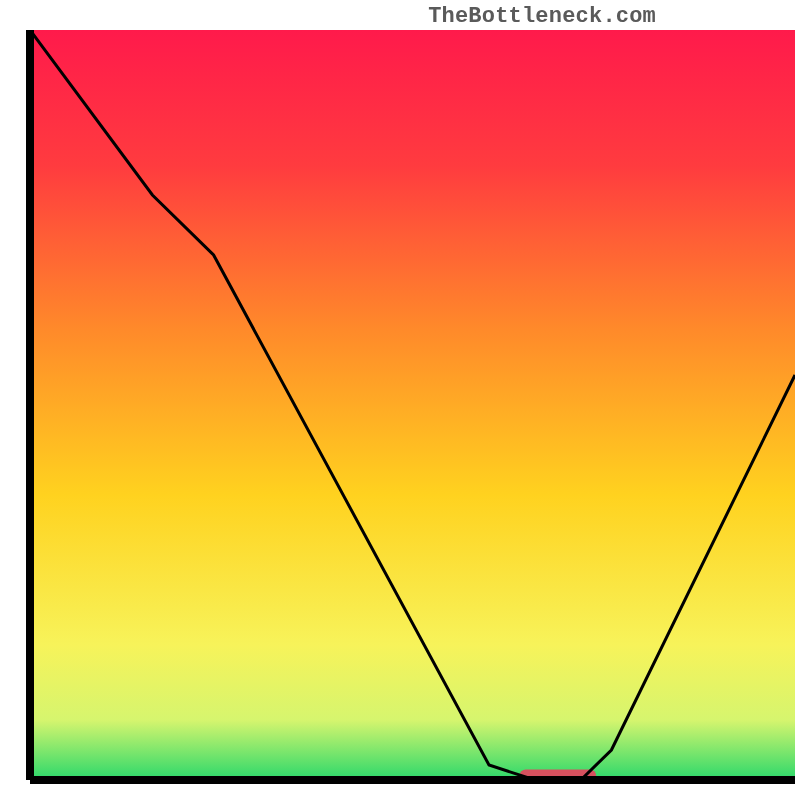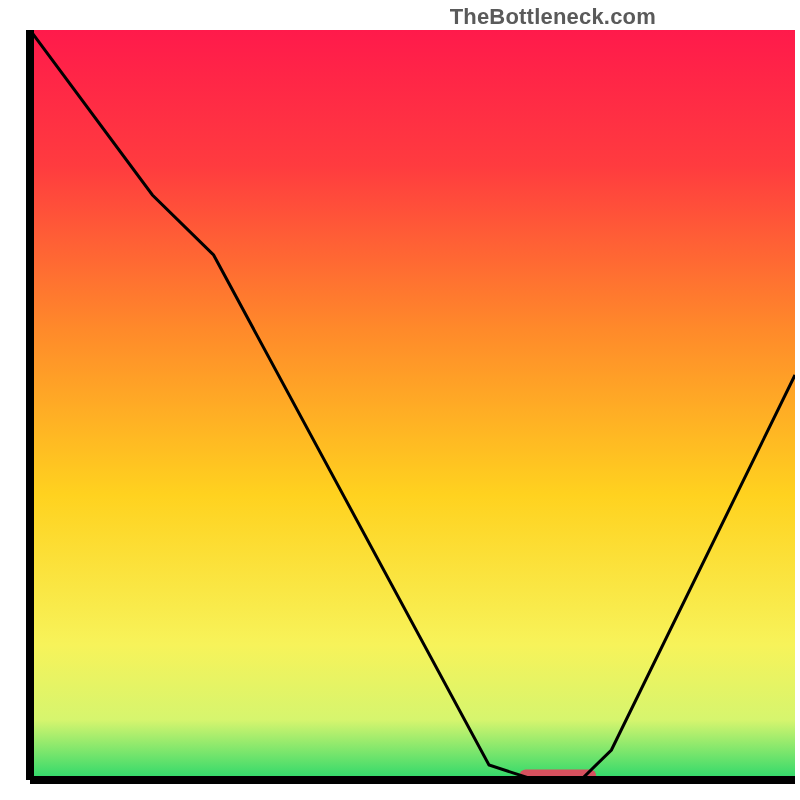--- a/index.html
+++ b/index.html
@@ -7,20 +7,21 @@
     padding: 0;
     width: 800px;
     height: 800px;
     background: #ffffff;
     font-family: Arial, Helvetica, sans-serif;
   }
   .wrap {
     position: relative;
     width: 668px;
     height: 800px;
+    font-family: Liberation Mono, monospace;
   }
   .watermark {
     position: absolute;
     top: 4px;
     right: 12px;
     font-size: 22px;
     font-weight: 600;
     color: #5a5a5a;
     letter-spacing: 0.2px;
   }

